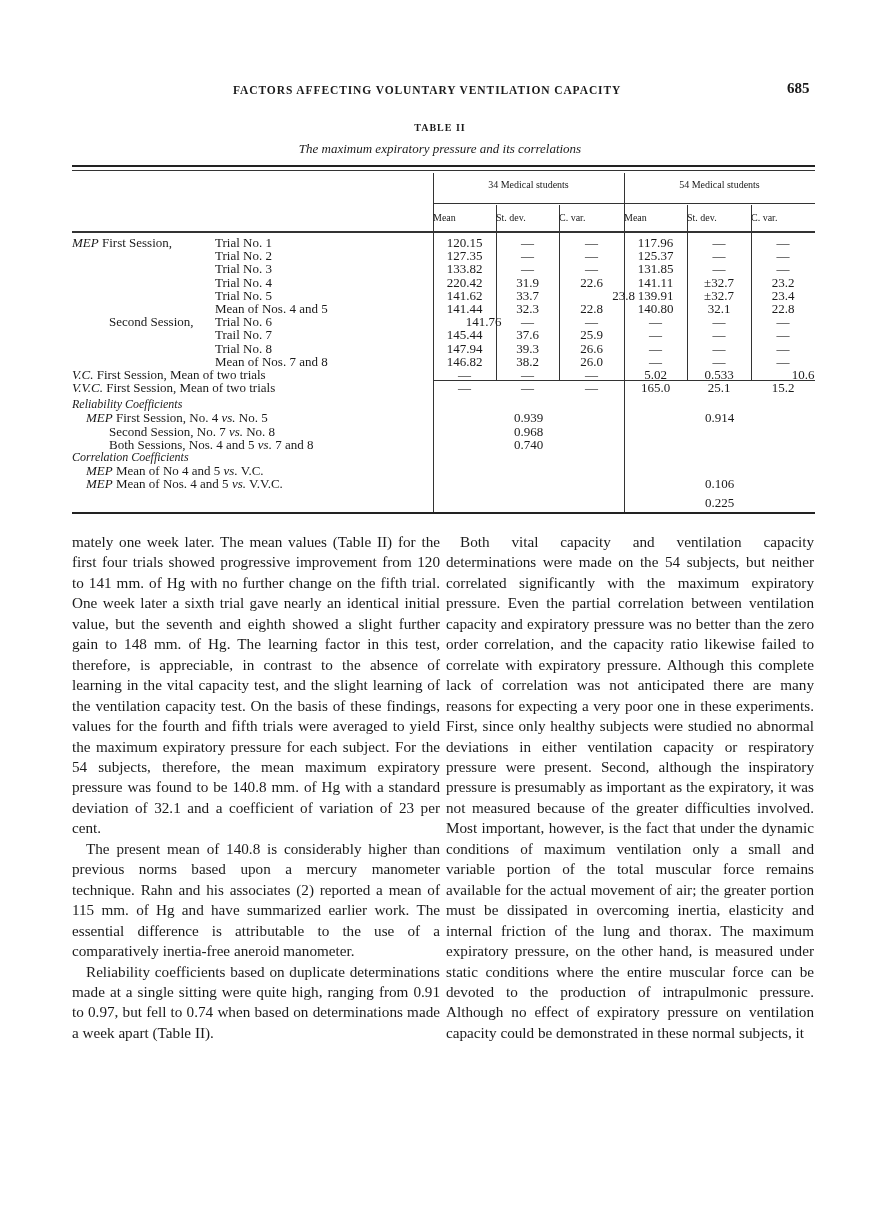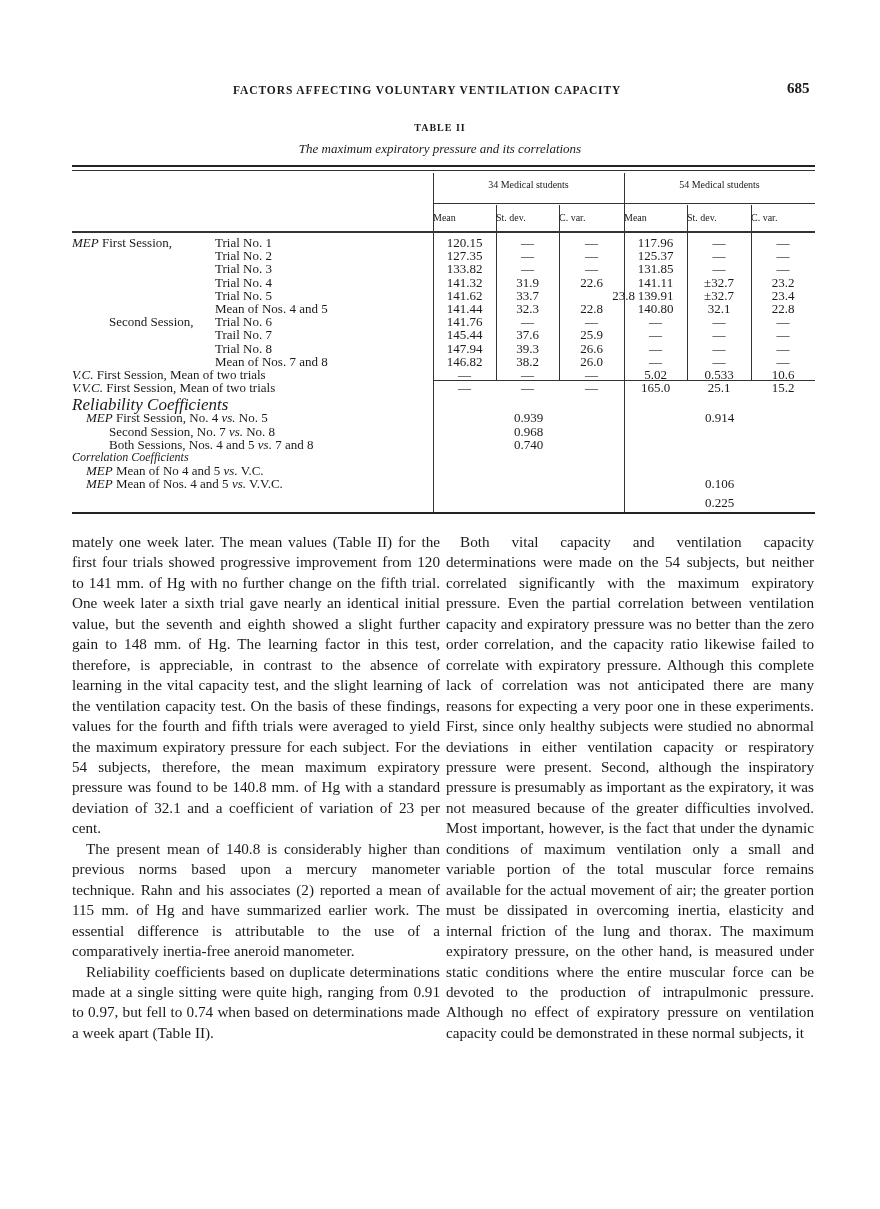--- a/index.html
+++ b/index.html
@@ -88,21 +88,21 @@
         <span style="left:143px;">Trial No. 3</span>
         <span class="c" style="left:361px;width:63px;">133.82</span>
         <span class="c" style="left:424px;width:63px;">—</span>
         <span class="c" style="left:487px;width:65px;">—</span>
         <span class="c" style="left:552px;width:63px;">131.85</span>
         <span class="c" style="left:615px;width:64px;">—</span>
         <span class="c" style="left:679px;width:64px;">—</span>
       </div>
       <div class="row">
         <span style="left:143px;">Trial No. 4</span>
-        <span class="c" style="left:361px;width:63px;">141.32</span>
+        <span class="c" style="left:361px;width:63px;">220.42</span>
         <span class="c" style="left:424px;width:63px;">31.9</span>
         <span class="c" style="left:487px;width:65px;">22.6</span>
         <span class="c" style="left:552px;width:63px;">141.11</span>
         <span class="c" style="left:615px;width:64px;">±32.7</span>
         <span class="c" style="left:679px;width:64px;">23.2</span>
       </div>
       <div class="row">
         <span style="left:143px;">Trial No. 5</span>
         <span class="c" style="left:361px;width:63px;">141.62</span>
         <span class="c" style="left:424px;width:63px;">33.7</span>
@@ -116,21 +116,21 @@
         <span class="c" style="left:361px;width:63px;">141.44</span>
         <span class="c" style="left:424px;width:63px;">32.3</span>
         <span class="c" style="left:487px;width:65px;">22.8</span>
         <span class="c" style="left:552px;width:63px;">140.80</span>
         <span class="c" style="left:615px;width:64px;font-family:Liberation Serif, serif;">32.1</span>
         <span class="c" style="left:679px;width:64px;">22.8</span>
       </div>
       <div class="row">
         <span style="left:37px;">Second Session,</span>
         <span style="left:143px;">Trial No. 6</span>
-        <span class="c" style="left:361px;width:63px;">141.76</span>
+        <span class="c" style="left:380px;width:63px;">141.76</span>
         <span class="c" style="left:424px;width:63px;">—</span>
         <span class="c" style="left:487px;width:65px;">—</span>
         <span class="c" style="left:552px;width:63px;">—</span>
         <span class="c" style="left:615px;width:64px;">—</span>
         <span class="c" style="left:679px;width:64px;">—</span>
       </div>
       <div class="row">
         <span style="left:143px;">Trail No. 7</span>
         <span class="c" style="left:361px;width:63px;">145.44</span>
         <span class="c" style="left:424px;width:63px;">37.6</span>
@@ -157,34 +157,34 @@
         <span class="c" style="left:615px;width:64px;">—</span>
         <span class="c" style="left:679px;width:64px;">—</span>
       </div>
       <div class="row">
         <span style="left:0;"><i>V.C.</i> First Session, Mean of two trials</span>
         <span class="c" style="left:361px;width:63px;">—</span>
         <span class="c" style="left:424px;width:63px;">—</span>
         <span class="c" style="left:487px;width:65px;">—</span>
         <span class="c" style="left:552px;width:63px;">5.02</span>
         <span class="c" style="left:615px;width:64px;">0.533</span>
-        <span class="c" style="left:679px;width:64px;">10.6</span>
+        <span class="c" style="left:679px;width:64px;padding-left:20px;">10.6</span>
       </div>
       <div class="row">
         <span style="left:0;"><i>V.V.C.</i> First Session, Mean of two trials</span>
         <span class="c" style="left:361px;width:63px;">—</span>
         <span class="c" style="left:424px;width:63px;">—</span>
         <span class="c" style="left:487px;width:65px;">—</span>
         <span class="c" style="left:552px;width:63px;">165.0</span>
         <span class="c" style="left:615px;width:64px;">25.1</span>
         <span class="c" style="left:679px;width:64px;">15.2</span>
       </div>
       <div class="row" style="height:4px;"></div>
       <div class="row">
-        <span class="it" style="left:0;font-size:17px;">Reliability Coefficients</span>
+        <span class="it" style="left:0;font-size:12px;">Reliability Coefficients</span>
       </div>
       <div class="row">
         <span style="left:14px;"><i>MEP</i> First Session, No. 4 <i>vs.</i> No. 5</span>
         <span class="c" style="left:361px;width:191px;">0.939</span>
         <span class="c" style="left:552px;width:191px;">0.914</span>
       </div>
       <div class="row">
         <span style="left:37px;">Second Session, No. 7 <i>vs.</i> No. 8</span>
         <span class="c" style="left:361px;width:191px;">0.968</span>
         <span class="c" style="left:552px;width:191px;"></span>

